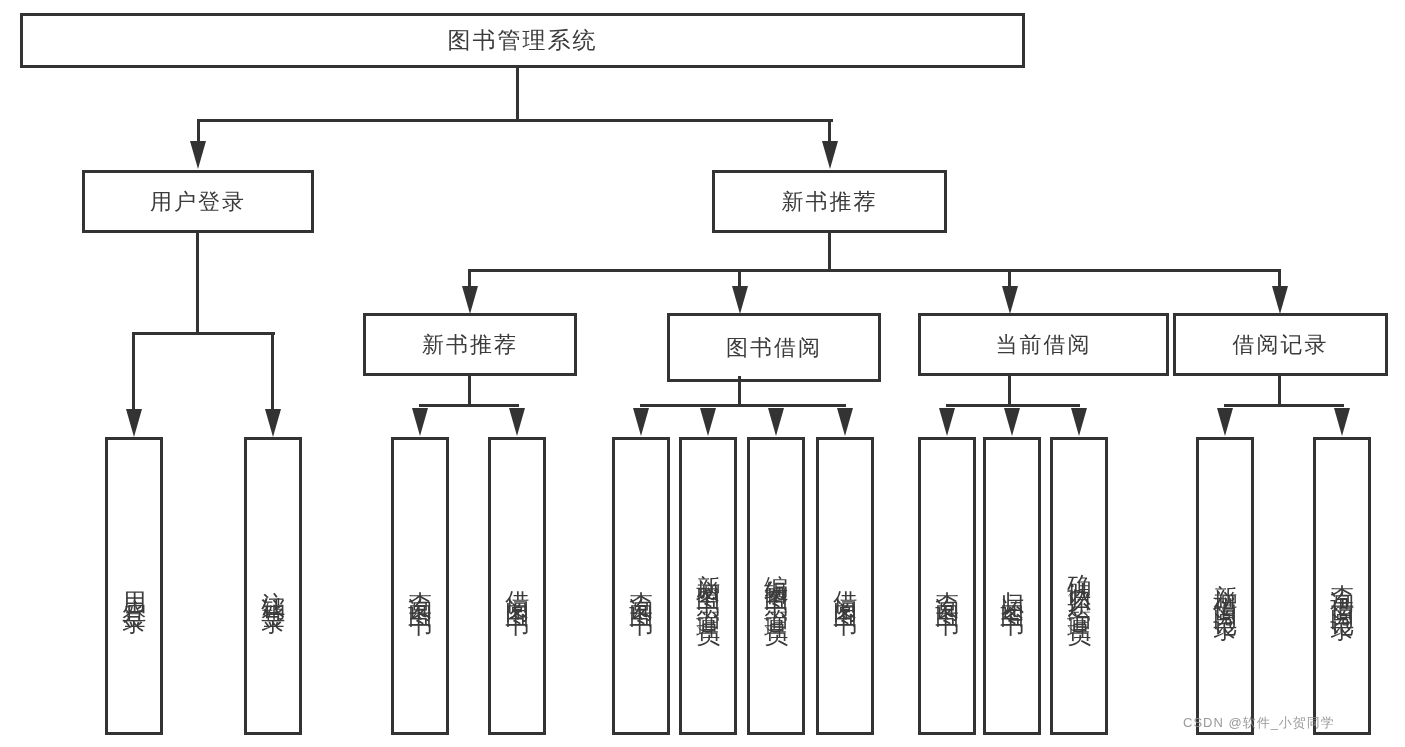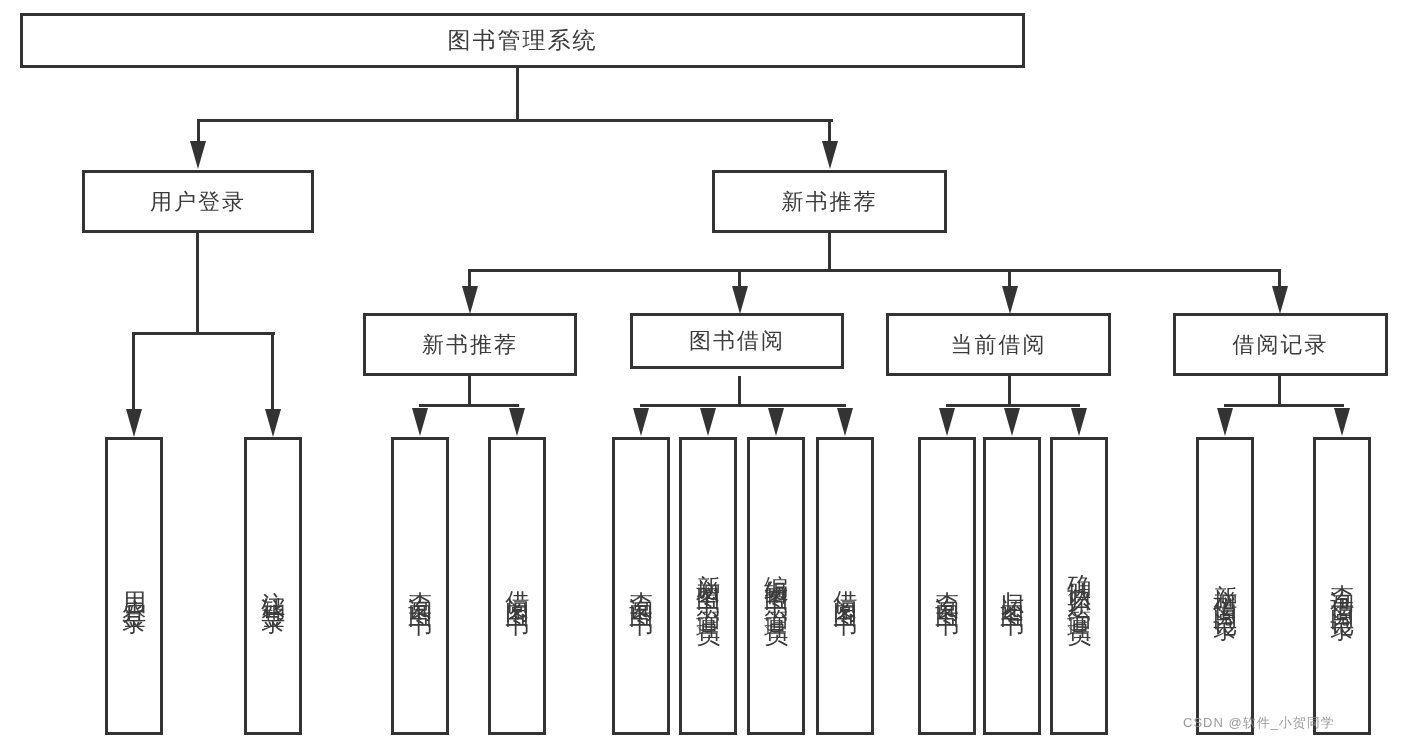--- a/index.html
+++ b/index.html
@@ -95,24 +95,24 @@
   <div class="line" style="left:738px; top:269px; width:3px; height:18px;"></div>
   <div class="arrow-down" style="left:732px; top:286px;"></div>
   <div class="line" style="left:1008px; top:269px; width:3px; height:18px;"></div>
   <div class="arrow-down" style="left:1002px; top:286px;"></div>
   <div class="line" style="left:1278px; top:269px; width:3px; height:18px;"></div>
   <div class="arrow-down" style="left:1272px; top:286px;"></div>
 
   <div class="node h-node" style="left:363px; top:313px; width:214px; height:63px;">
     <span class="label">新书推荐</span>
   </div>
-  <div class="node h-node" style="left:630px; top:313px; width:214px; height:56px;">
+  <div class="node h-node" style="left:667px; top:313px; width:214px; height:69px;">
     <span class="label">图书借阅</span>
   </div>
-  <div class="node h-node" style="left:886px; top:313px; width:225px; height:63px;">
+  <div class="node h-node" style="left:918px; top:313px; width:251px; height:63px;">
     <span class="label">当前借阅</span>
   </div>
   <div class="node h-node" style="left:1173px; top:313px; width:215px; height:63px;">
     <span class="label">借阅记录</span>
   </div>
 
   <div class="line" style="left:468px; top:376px; width:3px; height:31px;"></div>
   <div class="line" style="left:419px; top:404px; width:100px; height:3px;"></div>
   <div class="arrow-down" style="left:412px; top:408px;"></div>
   <div class="arrow-down" style="left:509px; top:408px;"></div>

